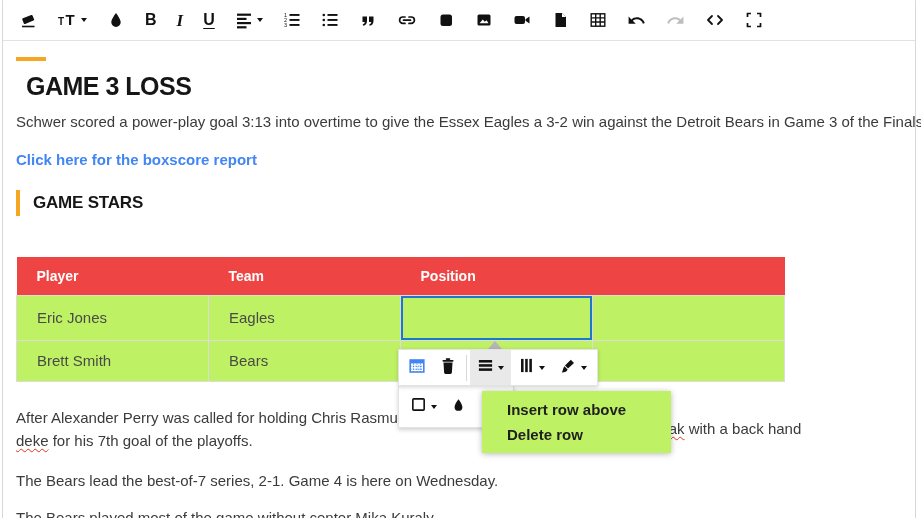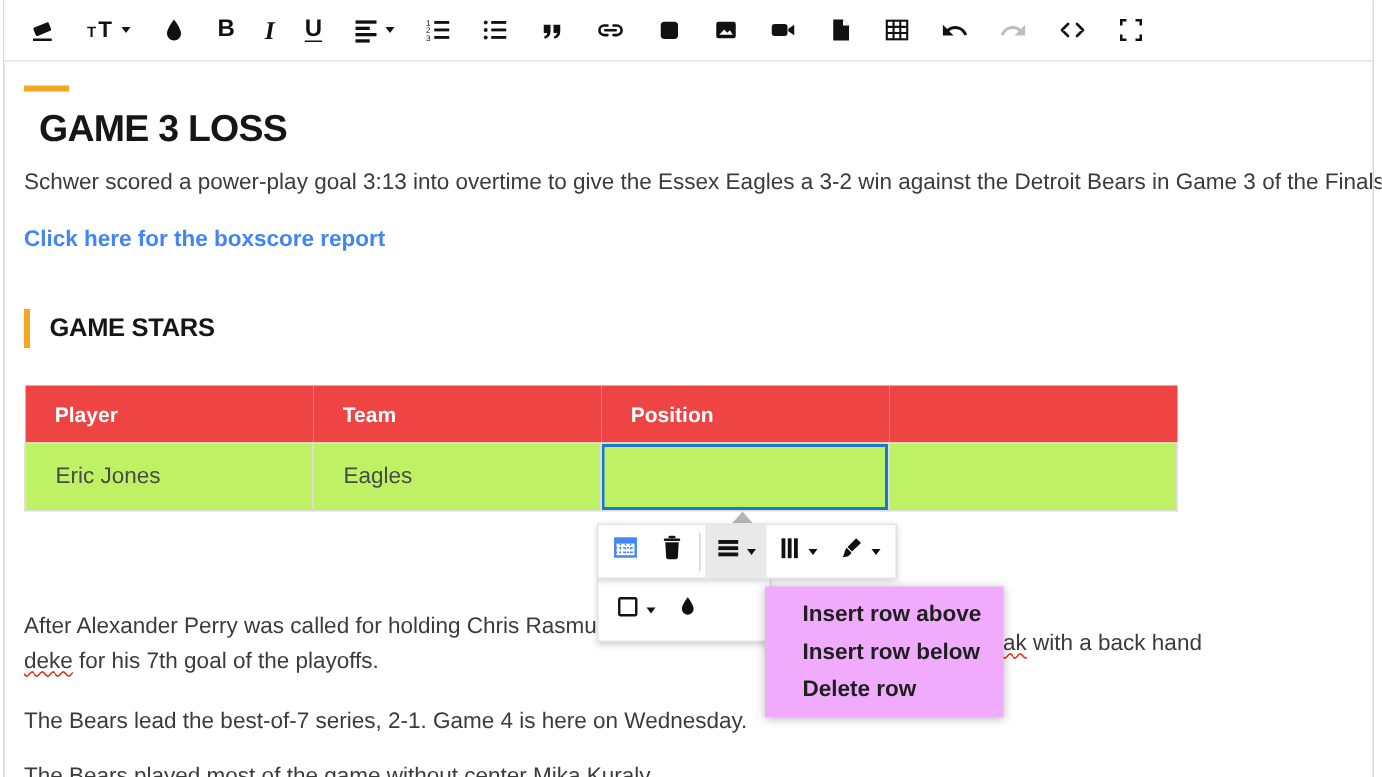--- a/index.html
+++ b/index.html
@@ -36,21 +36,21 @@
   
   .accent-bar { position:absolute; left:16px; top:57px; width:30px; height:4px; z-index:1; }
   .doc-title {
     position:absolute; left:16px; top:62px; margin:10px; font-size:25px; font-weight:bold;
     letter-spacing:-0.5px; color:#161616; z-index:1; white-space:nowrap;
   }
   .para { position:absolute; left:16px; font-size:15px; line-height:20px; color:#3b3b3b; white-space:nowrap; z-index:1; }
   .p-lead { top:112px; }
   .doc-link { top:150px; font-weight:bold; cursor:pointer; }
   .section-head {
-    position:absolute; left:16px; top:206px; height:26px; display:flex; align-items:center;
+    position:absolute; left:16px; top:190px; height:26px; display:flex; align-items:center;
     padding-left:13px; z-index:1;
   }
   .section-head h2 { margin:0; font-size:17px; font-weight:bold; letter-spacing:-0.2px; color:#161616; white-space:nowrap; }
   
   table.stars {
     position:absolute; left:16px; top:257px; width:769px;
     border-collapse:collapse; table-layout:fixed; z-index:1;
   }
   table.stars th {
     height:38px; color:#fff; font-size:14px; font-weight:bold; text-align:left;
@@ -86,21 +86,21 @@
   .pu-row2 {
     position:absolute; left:398px; top:386px; width:116px; height:42px; background:#fff;
     border:1px solid #e3e3e3; border-top:none; box-shadow:0 2px 4px rgba(0,0,0,0.18);
     display:flex; align-items:center; padding:0 4px; z-index:4;
   }
   .pu-btn { height:100%; display:flex; align-items:center; justify-content:center; padding:0 7px; cursor:pointer; }
   .pu-btn.active { background:#e9e9e9; }
   .pu-sep { width:1px; height:26px; background:#d8d8d8; margin:0 3px; }
   
   .ctx-menu {
-    position:absolute; left:510px; top:391px; width:159px; background:#f0abfc;
+    position:absolute; left:482px; top:391px; width:189px; background:#bef264;
     box-shadow:0 1px 6px rgba(0,0,0,0.28); padding:6px 0; z-index:6;
   }
   .ctx-item {
     height:25px; line-height:25px; padding-left:25px; font-size:15px; font-weight:bold;
     color:#1f1f1f; cursor:pointer; white-space:nowrap;
   }
 </style>
 </head>
 <body>
 
@@ -290,20 +290,26 @@
       <th></th>
     </tr>
   </thead>
   <tbody>
     <tr class="r1">
       <td>Eric Jones</td>
       <td>Eagles</td>
       <td class="selected"></td>
       <td></td>
     </tr>
+    <tr class="r2">
+      <td>Brett Smith</td>
+      <td>Bears</td>
+      <td></td>
+      <td></td>
+    </tr>
   </tbody>
 </table>
 
 <div class="para p2-l1">
   <span>After Alexander Perry was called for holding Chris Rasmussen</span>
 </div>
 <div class="p2-frag2">
   <span class="miss">Polak</span><span> with a back hand</span>
 </div>
 <div class="para p2-l2">
@@ -370,15 +376,14 @@
   </div>
   <div class="pu-btn">
     <span><svg width="15" height="16" viewBox="0 0 18 18">
           <path d="M9 2 C9 2 4.3 8 4.3 11.3 a4.7 4.7 0 0 0 9.4 0 C13.7 8 9 2 9 2 Z" fill="#111"></path>
         </svg></span>
   </div>
 </div>
 
 <div class="ctx-menu">
   <div class="ctx-item">Insert row above</div>
-  <div class="ctx-item">Insert row below</div>
   <div class="ctx-item">Delete row</div>
 </div>
 
 </body></html>

